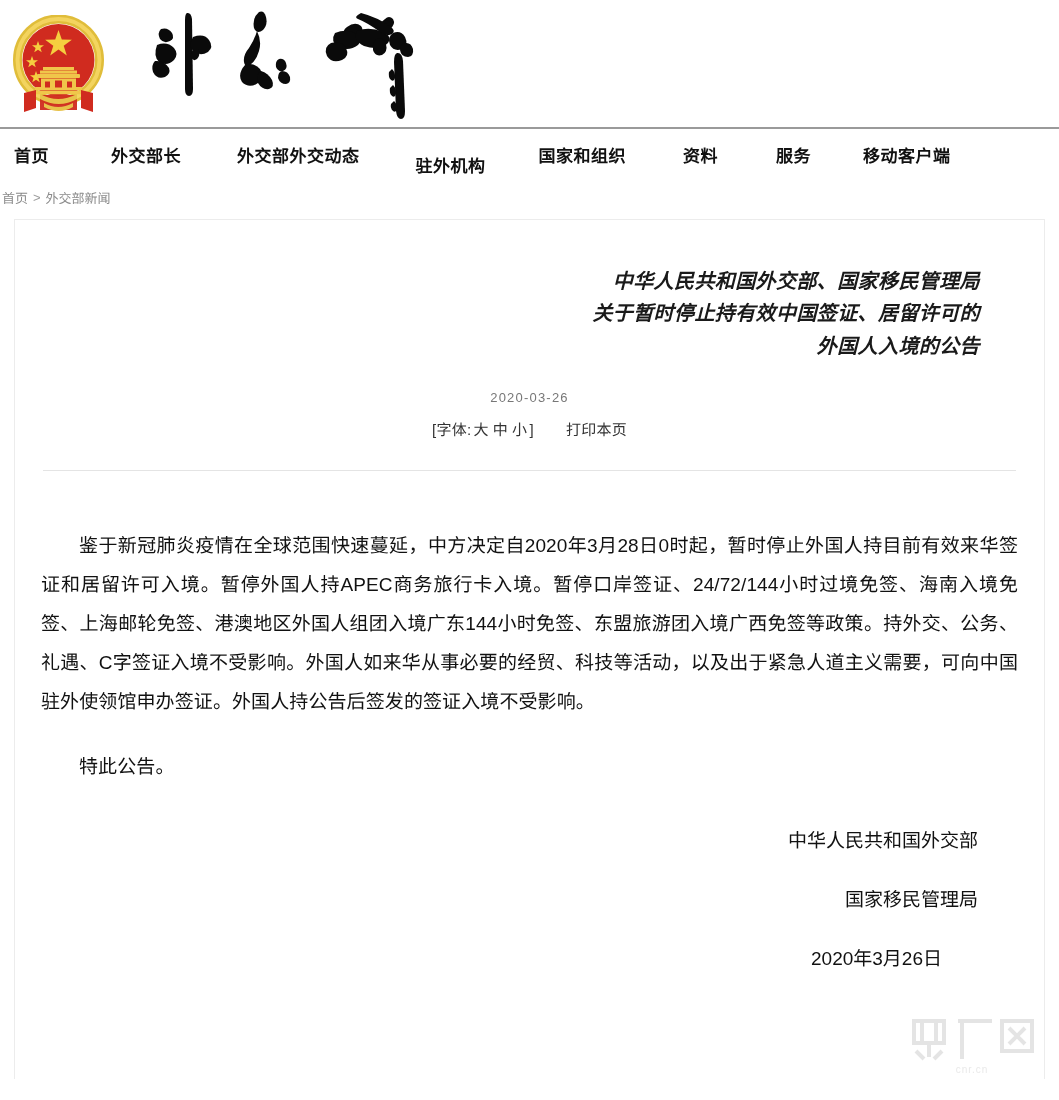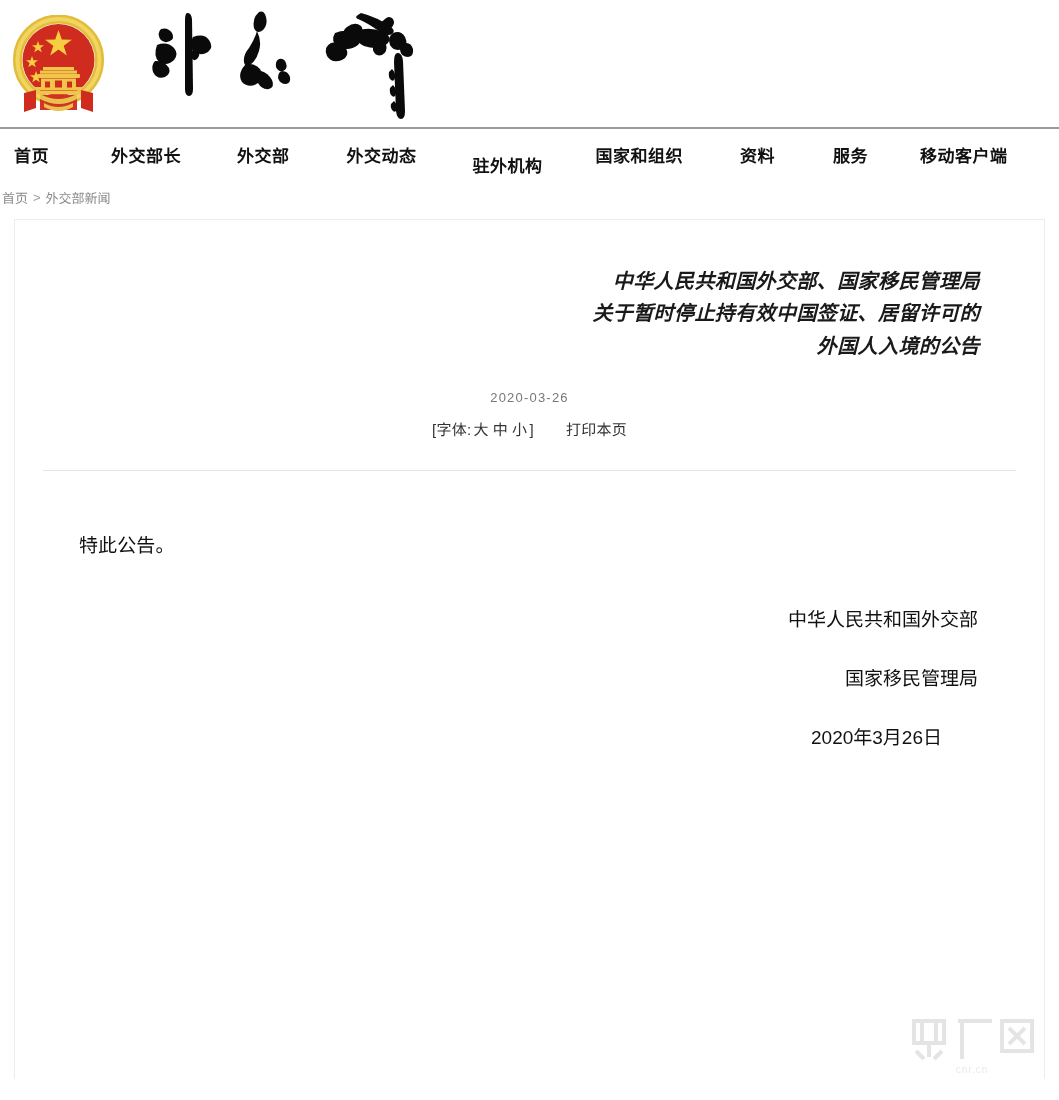--- a/index.html
+++ b/index.html
@@ -69,21 +69,21 @@
     font-size: 17px;
     font-weight: 700;
     color: #111111;
     letter-spacing: 0.5px;
     white-space: nowrap;
     cursor: pointer;
     line-height: 1;
   }
   .nav-item:nth-child(1) { margin-right: 62px; }
   .nav-item:nth-child(2) { margin-right: 56px; }
-  .nav-item:nth-child(3) { margin-right: 57px; }
+  .nav-item:nth-child(3) { }
   .nav-item:nth-child(4) { margin-right: 56px; }
   .nav-item:nth-child(5) { margin-right: 53px; margin-top: 20px; }
   .nav-item:nth-child(6) { margin-right: 57px; }
   .nav-item:nth-child(7) { margin-right: 58px; }
   .nav-item:nth-child(8) { margin-right: 52px; }
 
   
   .breadcrumb {
     padding-left: 2px;
     height: 28px;
@@ -303,20 +303,21 @@
 
     <div class="doc-date">2020-03-26</div>
 
     <div class="doc-tools">
       <span class="fontgrp"><span>[字体:</span><span class="fsize">大</span><span class="fsize">中</span><span class="fsize">小</span><span>]</span></span><span class="printlink">打印本页</span>
     </div>
 
     <div class="divider"></div>
 
     <div class="body-text">
+      <p>鉴于新冠肺炎疫情在全球范围快速蔓延，中方决定自2020年3月28日0时起，暂时停止外国人持目前有效来华签证和居留许可入境。暂停外国人持APEC商务旅行卡入境。暂停口岸签证、24/72/144小时过境免签、海南入境免签、上海邮轮免签、港澳地区外国人组团入境广东144小时免签、东盟旅游团入境广西免签等政策。持外交、公务、礼遇、C字签证入境不受影响。外国人如来华从事必要的经贸、科技等活动，以及出于紧急人道主义需要，可向中国驻外使领馆申办签证。外国人持公告后签发的签证入境不受影响。</p>
       <p>特此公告。</p>
     </div>
 
     <div class="signature">
       <span class="sig-line">中华人民共和国外交部</span>
       <span class="sig-line">国家移民管理局</span>
       <span class="sig-line sig-date">2020年3月26日</span>
     </div>
 
     <div class="watermark">

